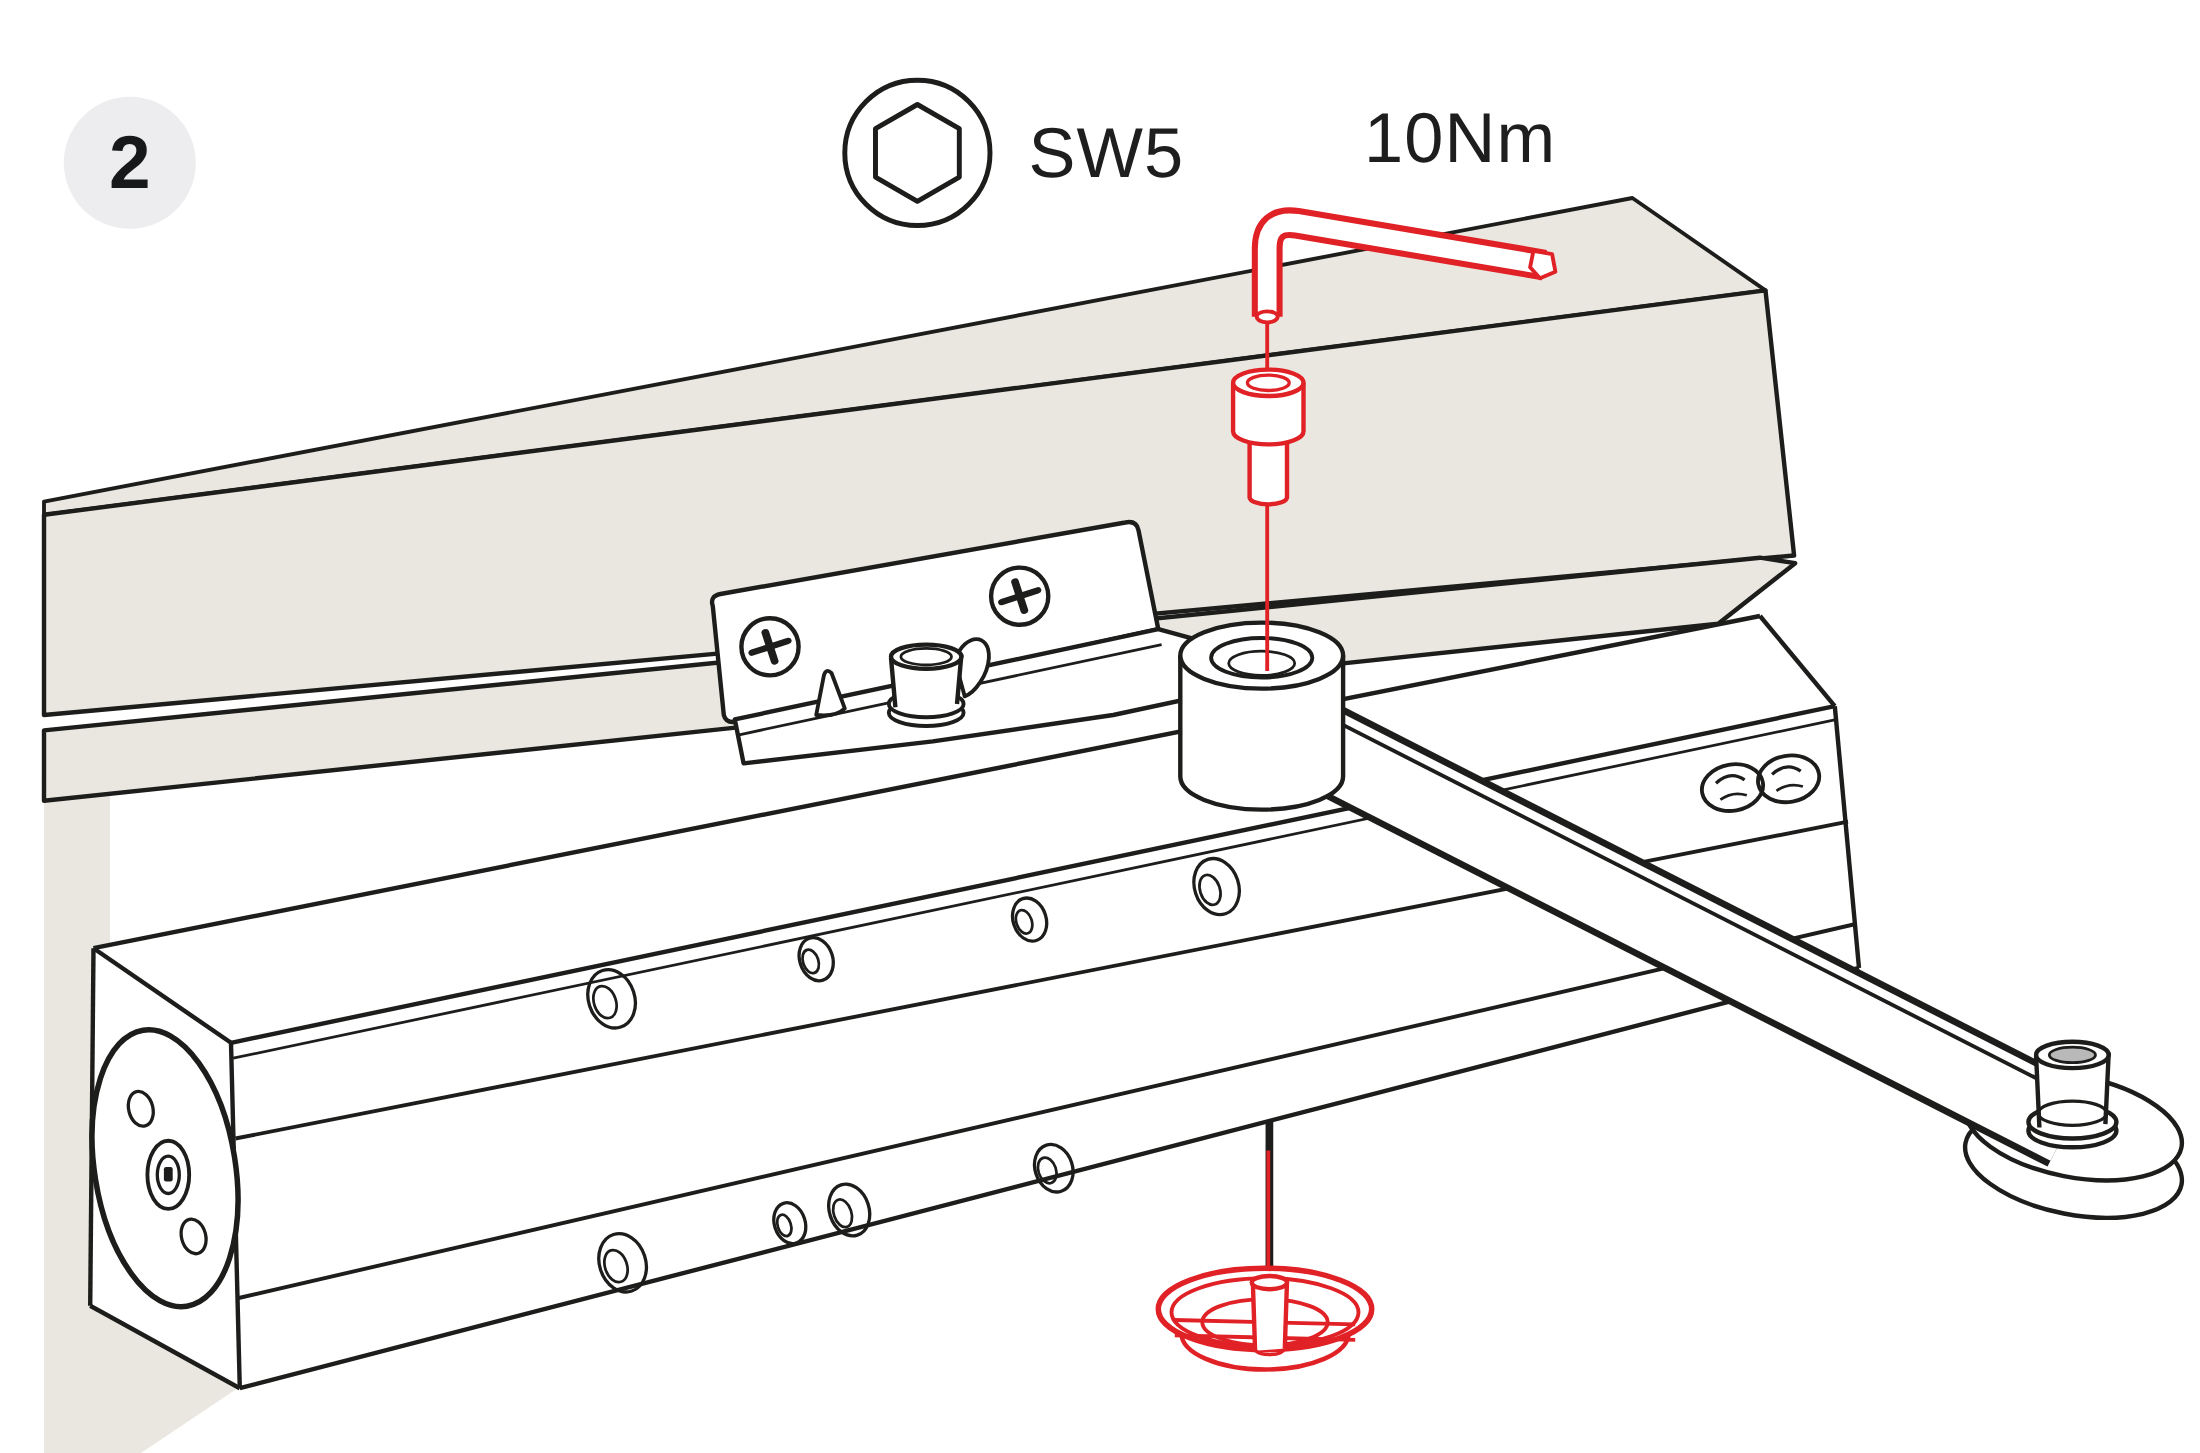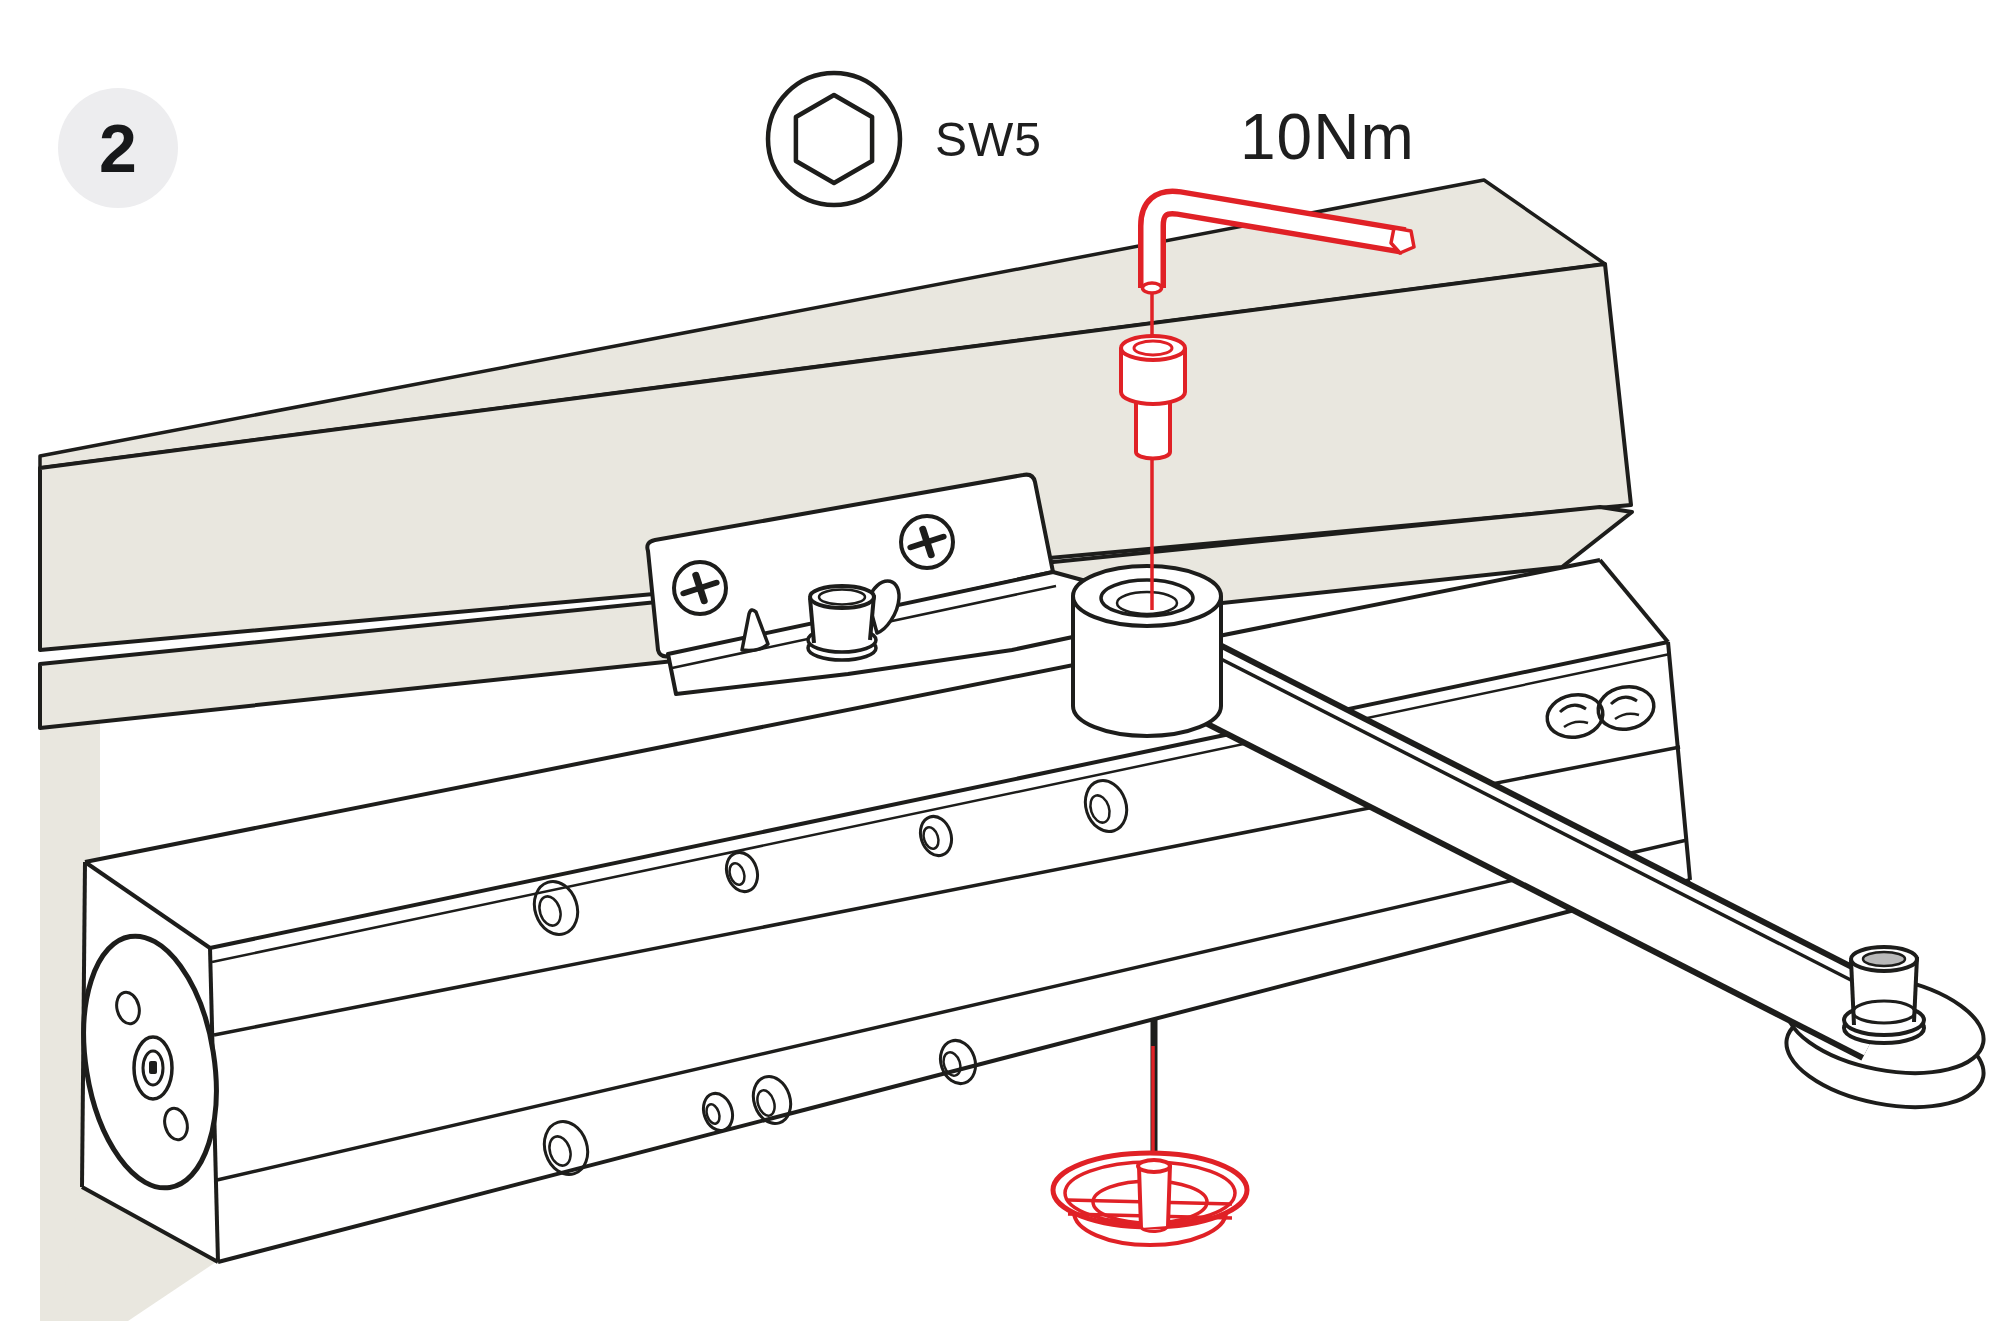--- a/index.html
+++ b/index.html
@@ -23,23 +23,23 @@
   .badge{
     position:absolute;left:58px;top:88px;width:120px;height:120px;
     border-radius:50%;background:var(--badge-bg,#ededef);
     display:flex;align-items:center;justify-content:center;
     font-size:68px;font-weight:600;color:var(--badge-text,#17181a);
   }
   .sw-callout{
     position:absolute;left:763px;top:68px;
     display:flex;align-items:center;gap:30px;
   }
-  .callout-text{font-size:48px;letter-spacing:1px;color:var(--text,#1e1e1e);}
+  .callout-text{font-size:64px;letter-spacing:1px;color:var(--text,#1e1e1e);}
   .torque-label{
-    position:absolute;left:1240px;top:100px;
+    position:absolute;left:1240px;top:88px;
     font-size:64px;letter-spacing:1px;color:var(--text,#1e1e1e);
   }
 </style>
 </head>
 <body>
 
 <div class="stage">
 
   <svg class="scene" width="2000" height="1321" viewBox="0 0 2000 1321">
 

